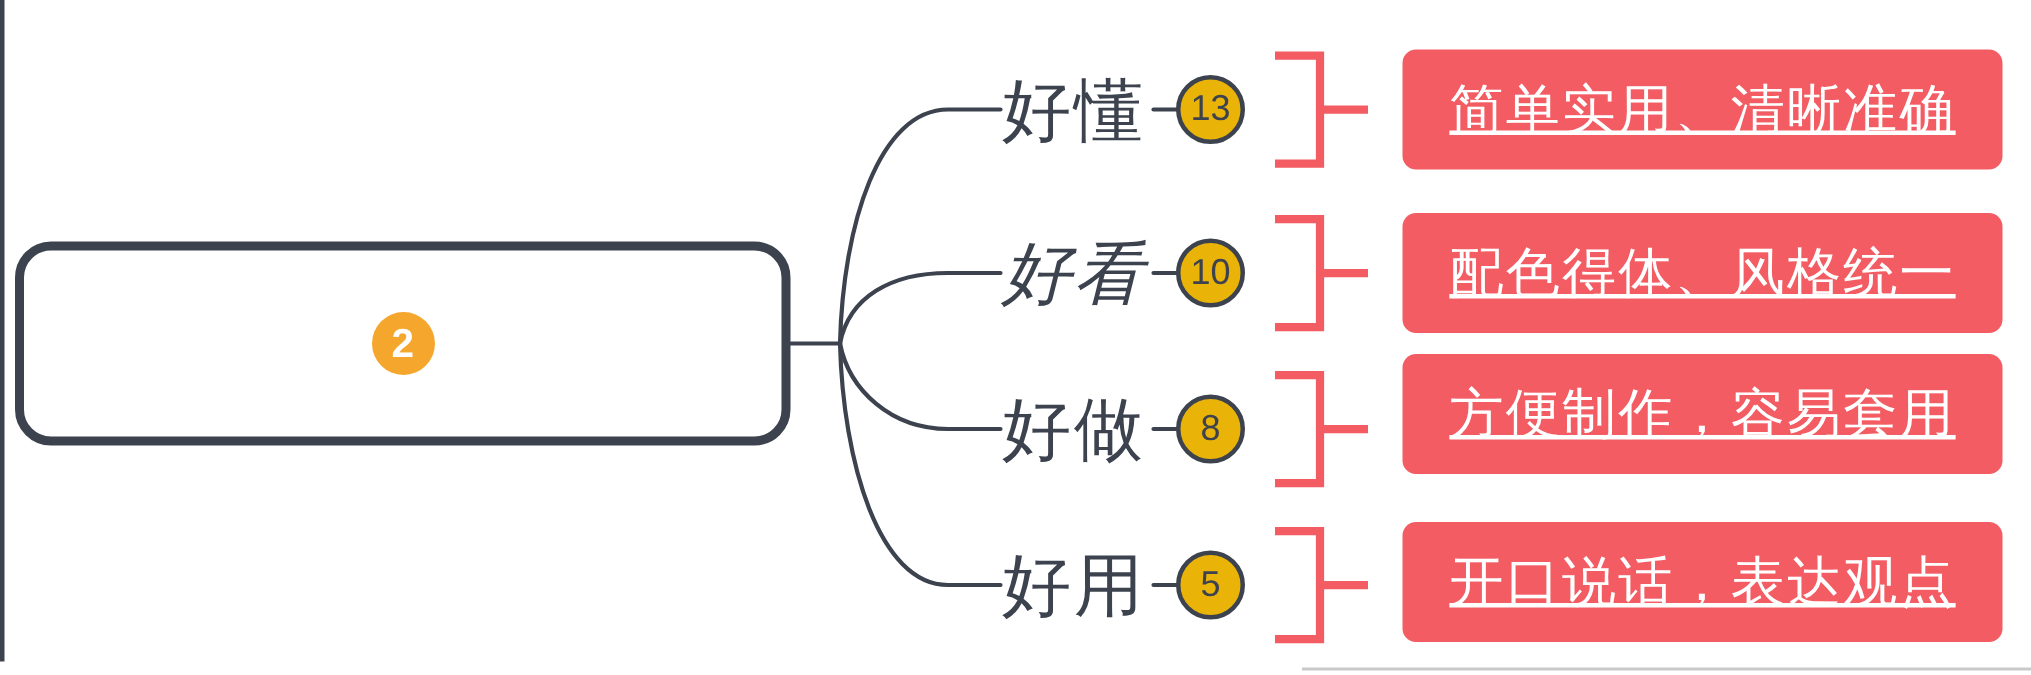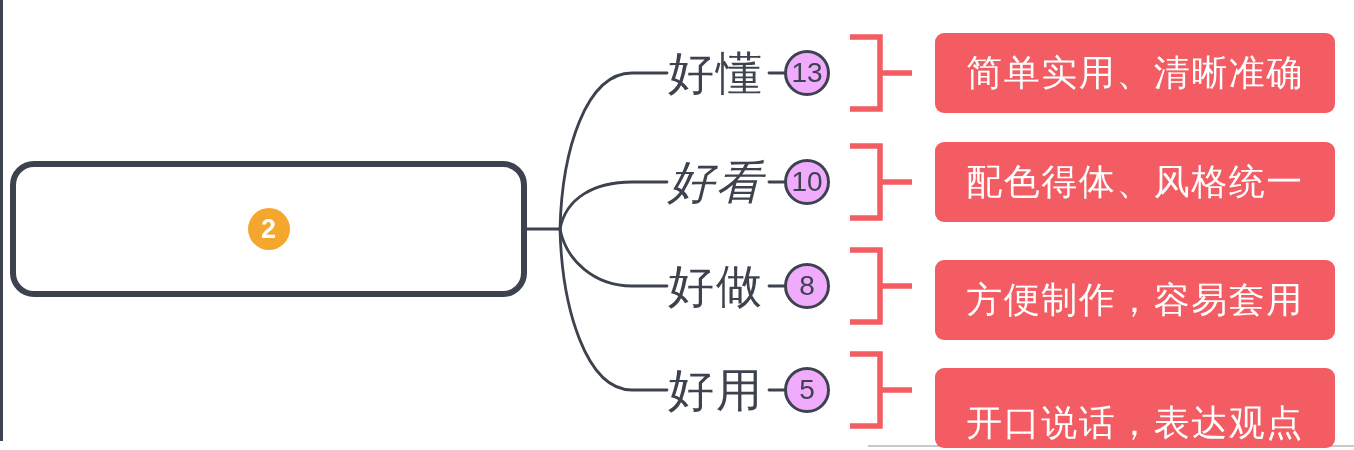--- a/index.html
+++ b/index.html
@@ -49,36 +49,37 @@
     font-size:48px;font-weight:600;letter-spacing:2px;
     white-space:nowrap;
   }
   .branch-label{
     position:absolute;left:668px;height:54px;line-height:54px;
     color:var(--ink);font-size:46px;font-weight:500;letter-spacing:2px;
     white-space:nowrap;
   }
   .count-badge{
     position:absolute;left:784px;width:46px;height:46px;
-    border:3px solid var(--ink);border-radius:50%;background:#f0abfc;
+    border:3px solid var(--ink);border-radius:50%;background:#eab308;
     display:flex;align-items:center;justify-content:center;
-    color:var(--ink);font-size:28px;font-weight:500;
+    color:var(--ink);font-size:24px;font-weight:500;
   }
   .detail-card{
     position:absolute;left:935px;width:400px;height:80px;
     background:var(--accent_red);border-radius:9px;
     display:flex;align-items:center;justify-content:center;
     color:var(--card_text);font-size:36px;font-weight:500;letter-spacing:1.5px;
     white-space:nowrap;
+    text-decoration:underline;
   }
   
   .r1 .branch-label{top:46px;}  .r1 .count-badge{top:50px;}  .r1 .detail-card{top:33px;}
   .r2 .branch-label{top:155px;font-style:italic;} .r2 .count-badge{top:159px;text-align:center;} .r2 .detail-card{top:142px;}
-  .r3 .branch-label{top:259px;} .r3 .count-badge{top:263px;} .r3 .detail-card{top:260px;}
-  .r4 .branch-label{top:363px;} .r4 .count-badge{top:367px;} .r4 .detail-card{top:368px;align-items:flex-end;}
+  .r3 .branch-label{top:259px;} .r3 .count-badge{top:263px;} .r3 .detail-card{top:236px;}
+  .r4 .branch-label{top:363px;} .r4 .count-badge{top:367px;} .r4 .detail-card{top:348px;}
 </style>
 </head>
 <body>
 
 <div class="canvas">
 
   <div class="edge-left"></div>
   <div class="edge-bottom"></div>
 
   <svg class="wires" viewBox="0 0 1354 450">

